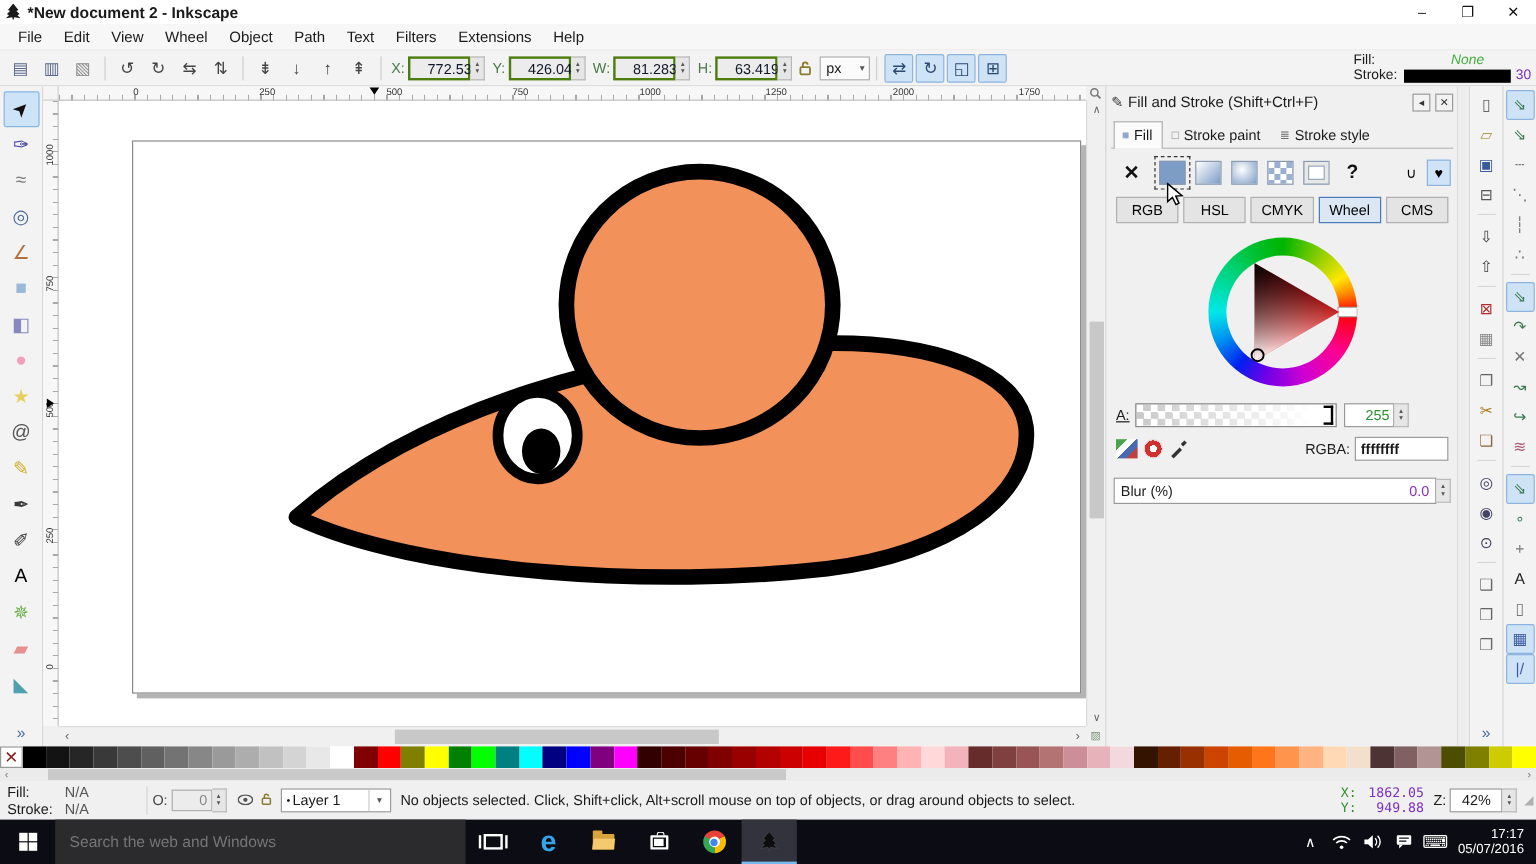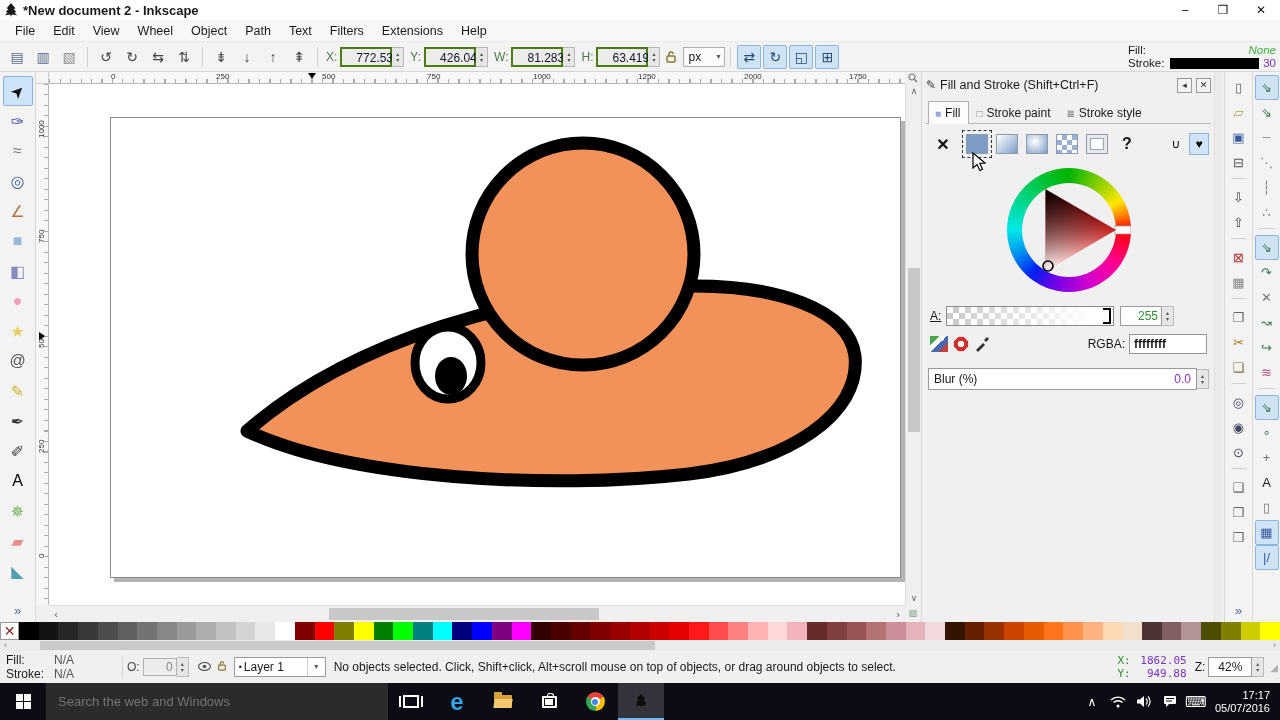--- a/index.html
+++ b/index.html
@@ -23,21 +23,21 @@
   .fieldgrp .flabel { color:#4a7a4a; font-size:12px; margin-right:3px; }
   .spinbox { width:52px; height:20px; background:#ececec; border:2px solid #4d7c0f; color:#0f172a; font-size:12px; text-align:right; padding:2px 14px; line-height:15px; }
   .spin { width:12px; height:20px; border:1px solid #b9b9b9; border-left:none; background:#e6e6e6; display:flex; flex-direction:column; align-items:center; justify-content:center; }
   .spin span { font-size:6px; line-height:6px; color:#555; }
   .unitbox { width:42px; height:20px; border:1px solid #b0b0b0; background:#fbfbfb; display:flex; align-items:center; justify-content:space-between; padding:0 4px; margin-left:4px; }
   .unitbox .uarrow { font-size:8px; color:#555; }
   .toggle-on { background:#cfe3f6; border:1px solid #8db4dd; color:#2a4a70; }
   #style-indicator { position:absolute; right:4px; top:44px; width:148px; font-size:11.5px; line-height:13px; }
   #style-indicator .row { display:flex; align-items:center; }
   #style-indicator .lab { width:42px; }
-  #style-indicator .fillval { flex:1; text-align:right; color:#3fae3f; font-style:italic; }
+  #style-indicator .fillval { flex:1; text-align:center; color:#3fae3f; font-style:italic; }
   #style-indicator .swatch { flex:1; height:11px; margin-right:4px; }
   #style-indicator .sw-num { color:#7b2fbe; }
 
   
   #main { position:absolute; left:0; top:72px; width:1280px; height:550px; background:#f0f0f0; }
 
   #toolbox { position:absolute; left:0; top:0; width:36px; height:550px; background:#f3f3f3; border-right:1px solid #d8d8d8; display:flex; flex-direction:column; align-items:center; padding-top:4px; }
   #toolbox .tool { width:30px; height:30px; display:flex; align-items:center; justify-content:center; font-size:16px; border-radius:2px; }
   #toolbox .tool.active { background:#cde4f8; border:1px solid #89b4e0; }
   #toolbox .tool[data-name="selector-tool"] .tg { transform:rotate(-45deg); display:inline-block; }
@@ -498,20 +498,37 @@
             </button>
         </span>
         <span id="fillrules">
           <button class="fr-btn" data-name="fill-rule-nonzero-button">
               <span>∪</span>
             </button>
             <button class="fr-btn active" data-name="fill-rule-evenodd-button">
               <span>♥</span>
             </button>
         </span>
+      </div>
+      <div id="modes" data-name="color-mode-row">
+        <button class="mode-btn" data-name="mode-rgb-button">
+            <span>RGB</span>
+          </button>
+          <button class="mode-btn" data-name="mode-hsl-button">
+            <span>HSL</span>
+          </button>
+          <button class="mode-btn" data-name="mode-cmyk-button">
+            <span>CMYK</span>
+          </button>
+          <button class="mode-btn active" data-name="mode-wheel-button">
+            <span>Wheel</span>
+          </button>
+          <button class="mode-btn" data-name="mode-cms-button">
+            <span>CMS</span>
+          </button>
       </div>
 
       <div id="wheel-wrap" data-name="color-wheel">
         <div id="hue-ring" data-name="hue-ring"></div>
         <svg id="wheel-svg" width="124" height="124" viewBox="0 0 124 124" data-name="hsv-triangle">
           <defs>
             <linearGradient id="gw" gradientUnits="userSpaceOnUse" x1="38.5" y1="102.7" x2="73.8" y2="41.7">
               <stop offset="0" stop-color="#ffffff"></stop>
                 <stop offset="1" stop-color="#ffffff" stop-opacity="0"></stop>
             </linearGradient>

